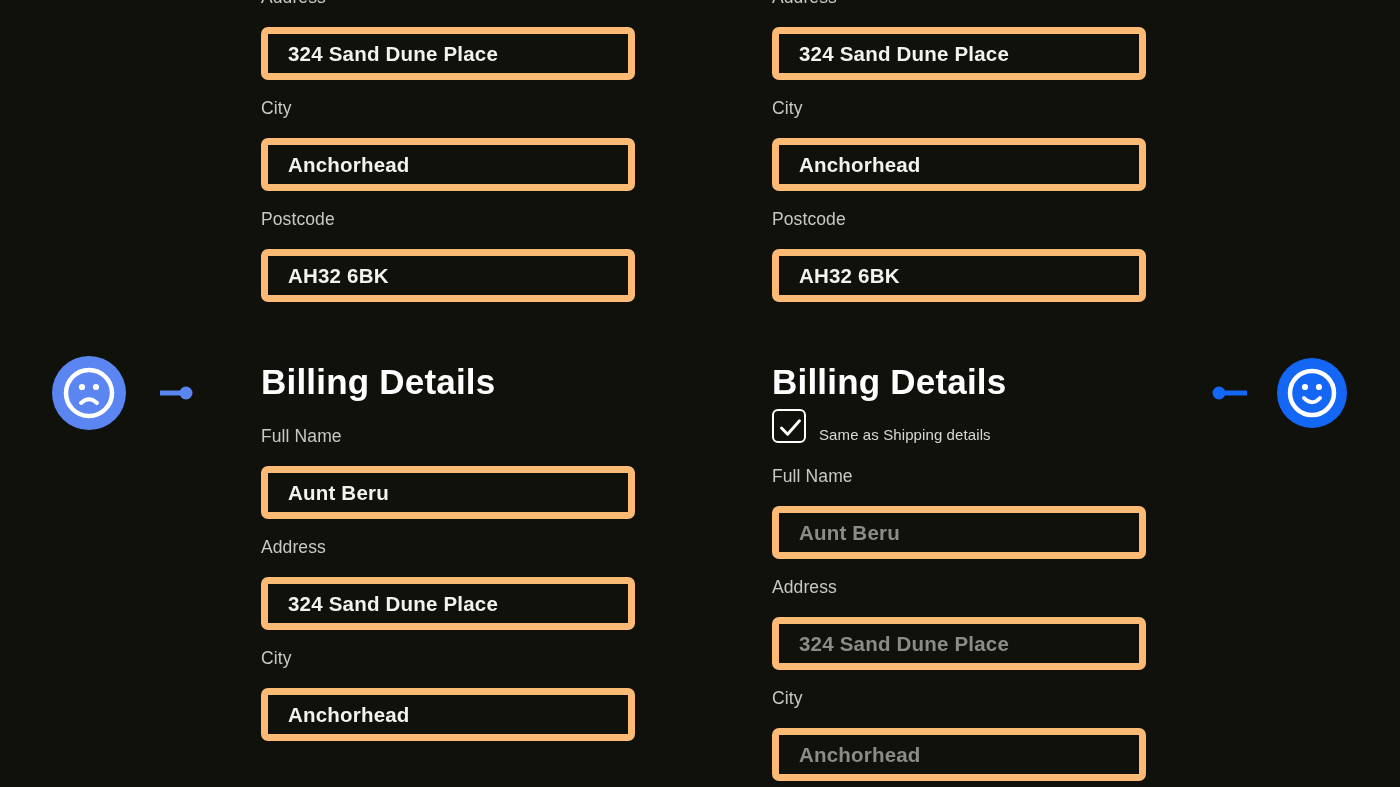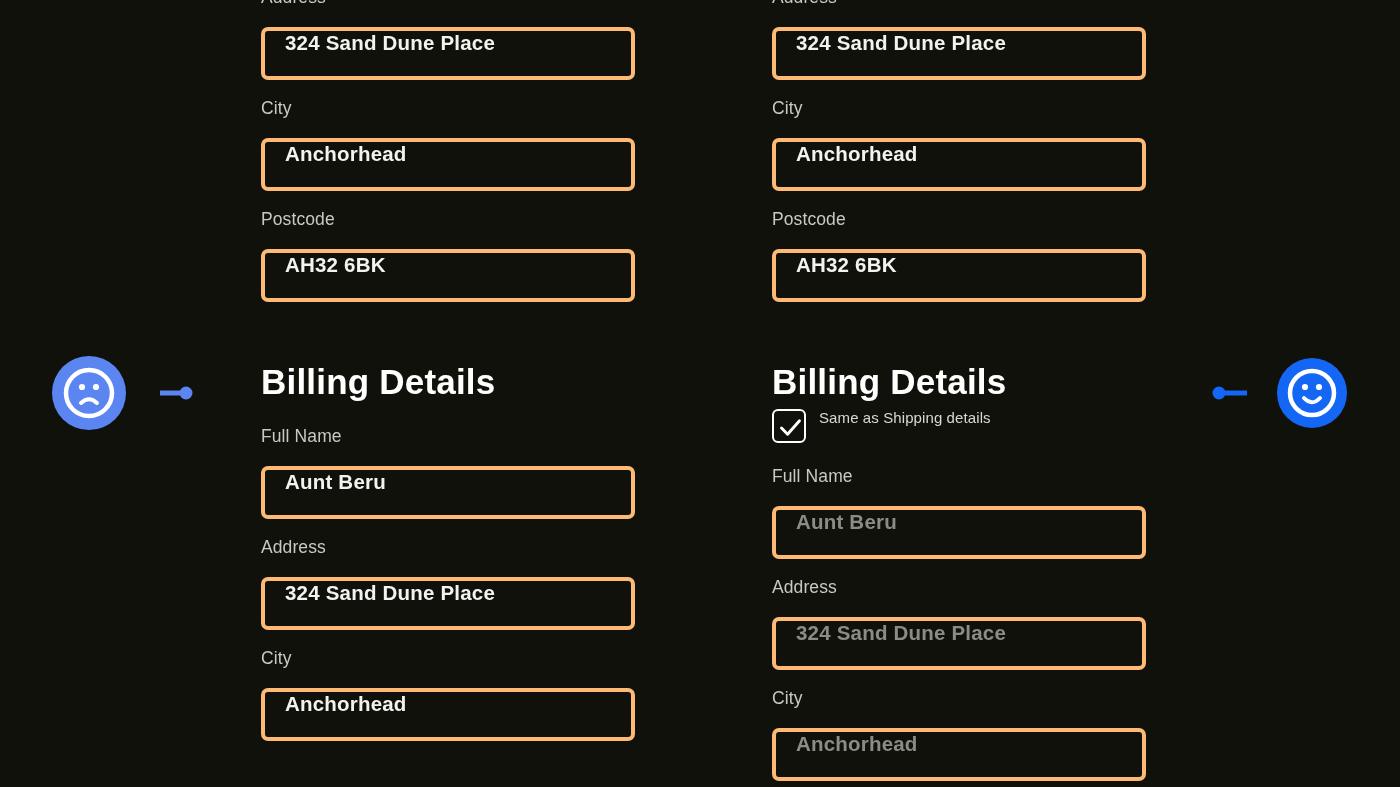--- a/index.html
+++ b/index.html
@@ -38,23 +38,24 @@
     font-size: 17.5px;
     line-height: 22px;
     color: #c9c9c4;
     letter-spacing: 0.1px;
     padding-bottom: 19px;
   }
   .field-box {
     box-sizing: border-box;
     width: 374px;
     height: 53px;
-    border: 4px solid #fdba74;
+    border: 7px solid #fdba74;
     border-radius: 7px;
     display: flex;
+    align-items: center;
     padding-left: 20px;
     margin-bottom: 17px;
     background: transparent;
   }
   .field-value {
     font-size: 20.5px;
     font-weight: bold;
     color: #f2f2ee;
     letter-spacing: 0.2px;
   }
@@ -69,21 +70,21 @@
     letter-spacing: 0.2px;
     line-height: 30px;
   }
   .gap-before-heading { height: 48px; }
   .gap-after-heading  { height: 28px; }
   .gap-after-heading-tight { height: 12px; }
 
   
   .check-row {
     display: flex;
-    align-items: flex-start;
+    align-items: flex-end;
     height: 34px;
     margin-bottom: 22px;
   }
   .checkbox {
     box-sizing: border-box;
     width: 34px;
     height: 34px;
     border: 2.5px solid #ffffff;
     border-radius: 6px;
     position: relative;

